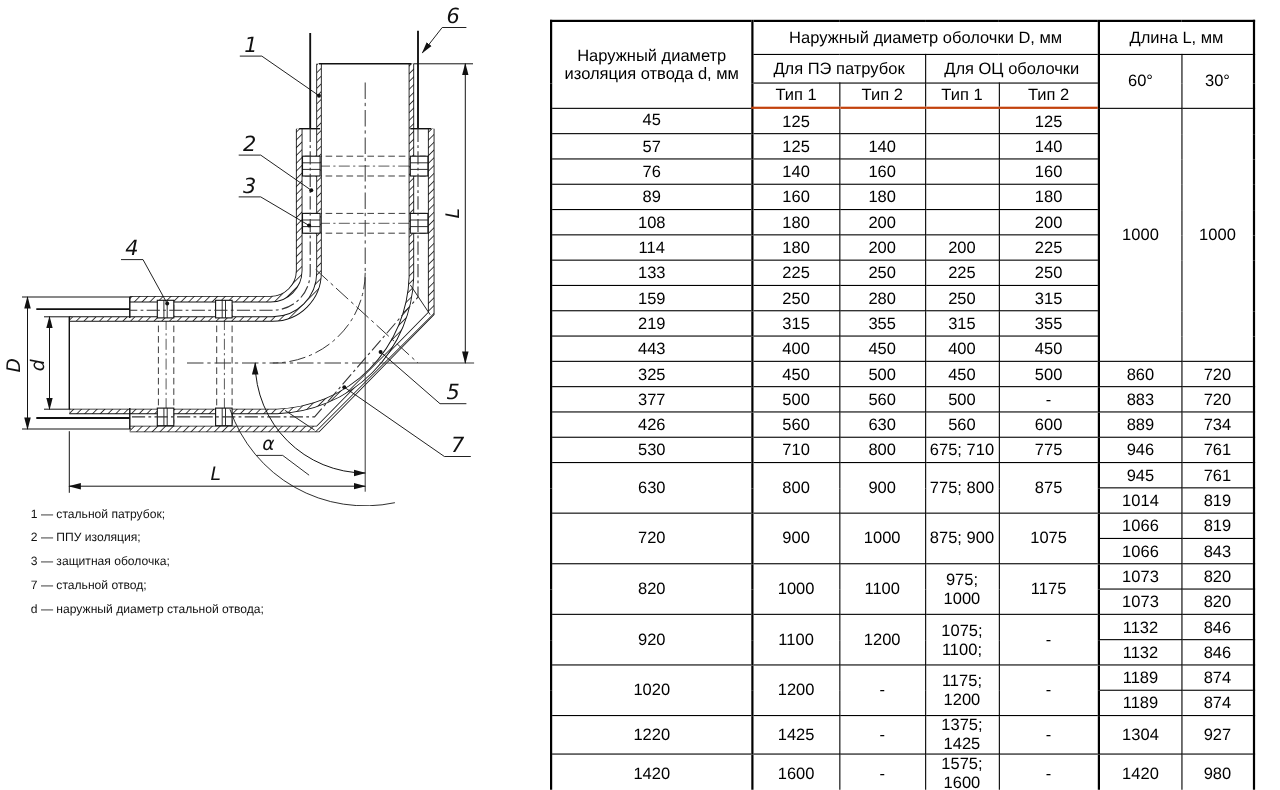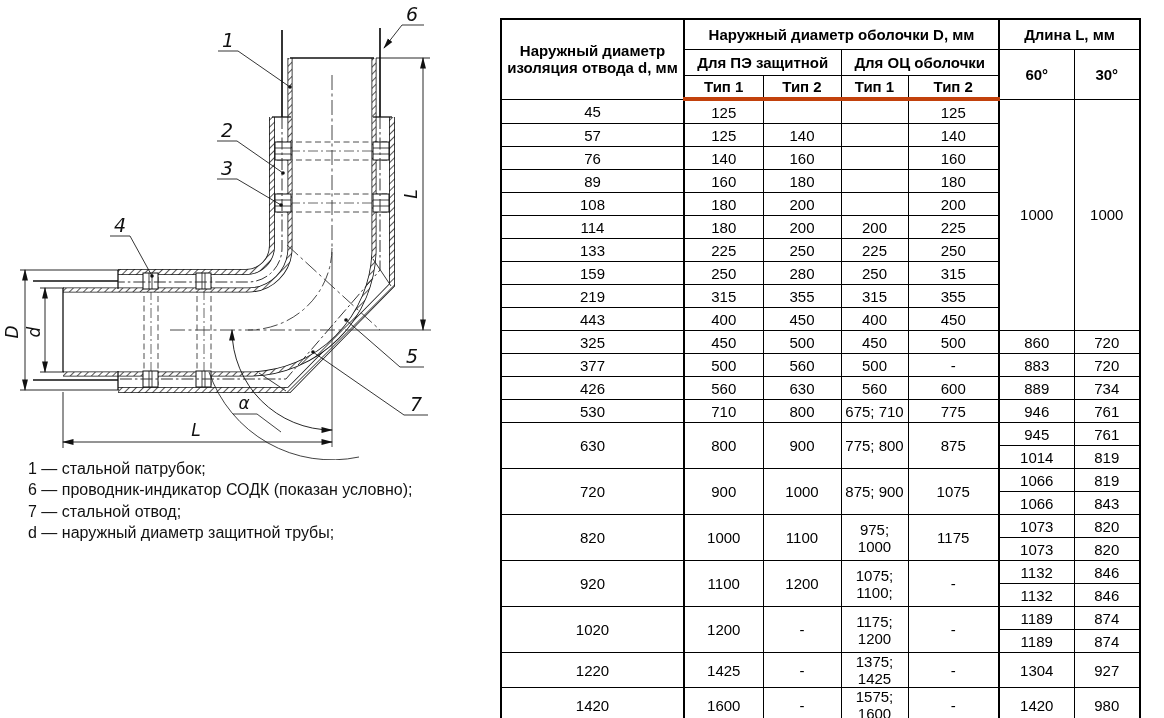--- a/index.html
+++ b/index.html
@@ -5,31 +5,31 @@
   html,body{margin:0;padding:0;}
   body{
     width:1164px;height:718px;position:relative;background:#ffffff;overflow:hidden;
     font-family:"Liberation Sans",sans-serif;color:#000;
   }
   
   #drawing{position:absolute;left:0;top:0;}
   .callout-text{font-family:"DejaVu Sans",sans-serif;font-style:italic;font-size:19px;fill:#111;}
   .dim-text{font-family:"DejaVu Sans",sans-serif;font-style:italic;font-size:17px;fill:#111;}
   
-  #legend{position:absolute;left:28px;top:458px;font-size:16px;line-height:21.4px;color:#111;font-weight:500;}
+  #legend{position:absolute;left:28px;top:458px;font-size:11px;line-height:21.4px;color:#111;font-weight:500;}
   
   #spec-table-wrap{position:absolute;left:500px;top:18px;}
   table{border-collapse:collapse;table-layout:fixed;width:639px;border:2px solid #000;}
   th,td{border:1px solid #000;text-align:center;vertical-align:middle;padding:0 1px;
         font-size:15px;line-height:17px;overflow:hidden;}
-  th{font-weight:bold;}
+  th{font-weight:normal;}
   td{height:22px;font-weight:400;}
   tr.h1 th{height:29px;}
   tr.h2 th{height:25px;}
-  tr.h3 th{height:21px;border-bottom:4px solid #c2410c;}
+  tr.h3 th{height:21px;border-bottom:2px solid #c2410c;}
   .bl2{border-left:2px solid #000;}
 </style>
 </head>
 <body>
 
 <svg id="drawing" width="500" height="460" viewBox="0 0 500 460">
   <defs>
     <pattern id="hatch" patternUnits="userSpaceOnUse" width="5" height="5" patternTransform="rotate(45)">
       <rect width="5" height="5" fill="#ffffff"></rect>
       <line x1="0" y1="0" x2="0" y2="5" stroke="#1c1c1c" stroke-width="1.5"></line>
@@ -167,44 +167,45 @@
   <text class="callout-text" x="227" y="137" text-anchor="middle">2</text>
   <text class="callout-text" x="227" y="175" text-anchor="middle">3</text>
   <text class="callout-text" x="120" y="232" text-anchor="middle">4</text>
   <text class="callout-text" x="412" y="363" text-anchor="middle">5</text>
   <text class="callout-text" x="412" y="21" text-anchor="middle">6</text>
   <text class="callout-text" x="416" y="411" text-anchor="middle">7</text>
 </svg>
 
 <div id="legend">
   <div>1 — стальной патрубок;</div>
-  <div>6 — проводник-индикатор СОДК (показан условно);</div>
+  <div>2 — ППУ изоляция;</div>
+  <div>3 — защитная оболочка;</div>
   <div>7 — стальной отвод;</div>
-  <div>d — наружный диаметр защитной трубы;</div>
+  <div>d — наружный диаметр стальной отвода;</div>
 </div>
 
 <div id="spec-table-wrap">
   <table>
     <colgroup>
       <col style="width:183px">
         <col style="width:79px">
         <col style="width:78px">
       <col style="width:67px">
         <col style="width:91px">
         <col style="width:75px">
         <col style="width:66px">
     </colgroup>
     <thead>
       <tr class="h1">
         <th rowspan="3">Наружный диаметр изоляция отвода d, мм</th>
         <th colspan="4" class="bl2">Наружный диаметр оболочки D, мм</th>
         <th colspan="2" class="bl2">Длина L, мм</th>
       </tr>
       <tr class="h2">
-        <th colspan="2" class="bl2">Для ПЭ защитной</th>
+        <th colspan="2" class="bl2">Для ПЭ патрубок</th>
         <th colspan="2">Для ОЦ оболочки</th>
         <th rowspan="2" class="bl2">60°</th>
         <th rowspan="2">30°</th>
       </tr>
       <tr class="h3">
         <th class="bl2">Тип 1</th>
         <th>Тип 2</th>
         <th>Тип 1</th>
         <th>Тип 2</th>
       </tr>

